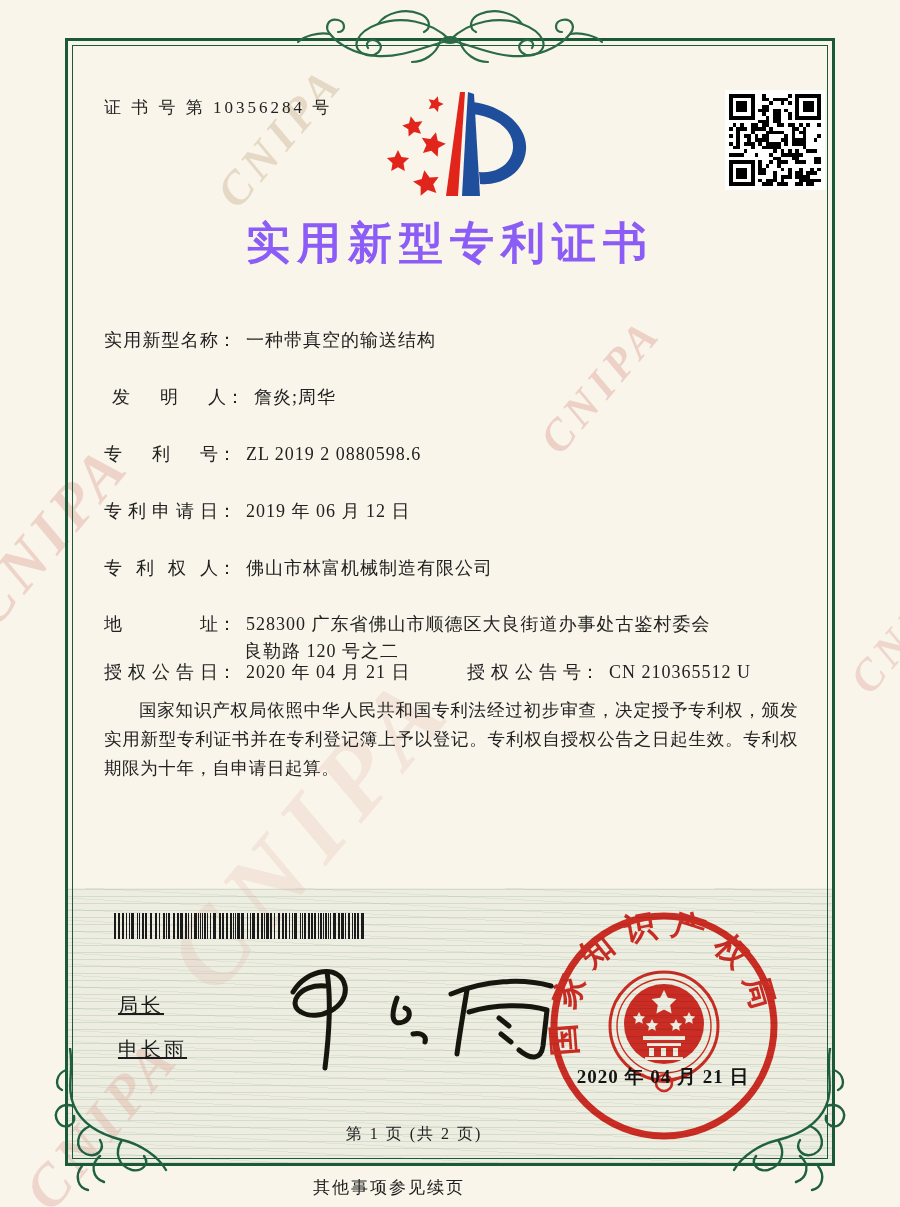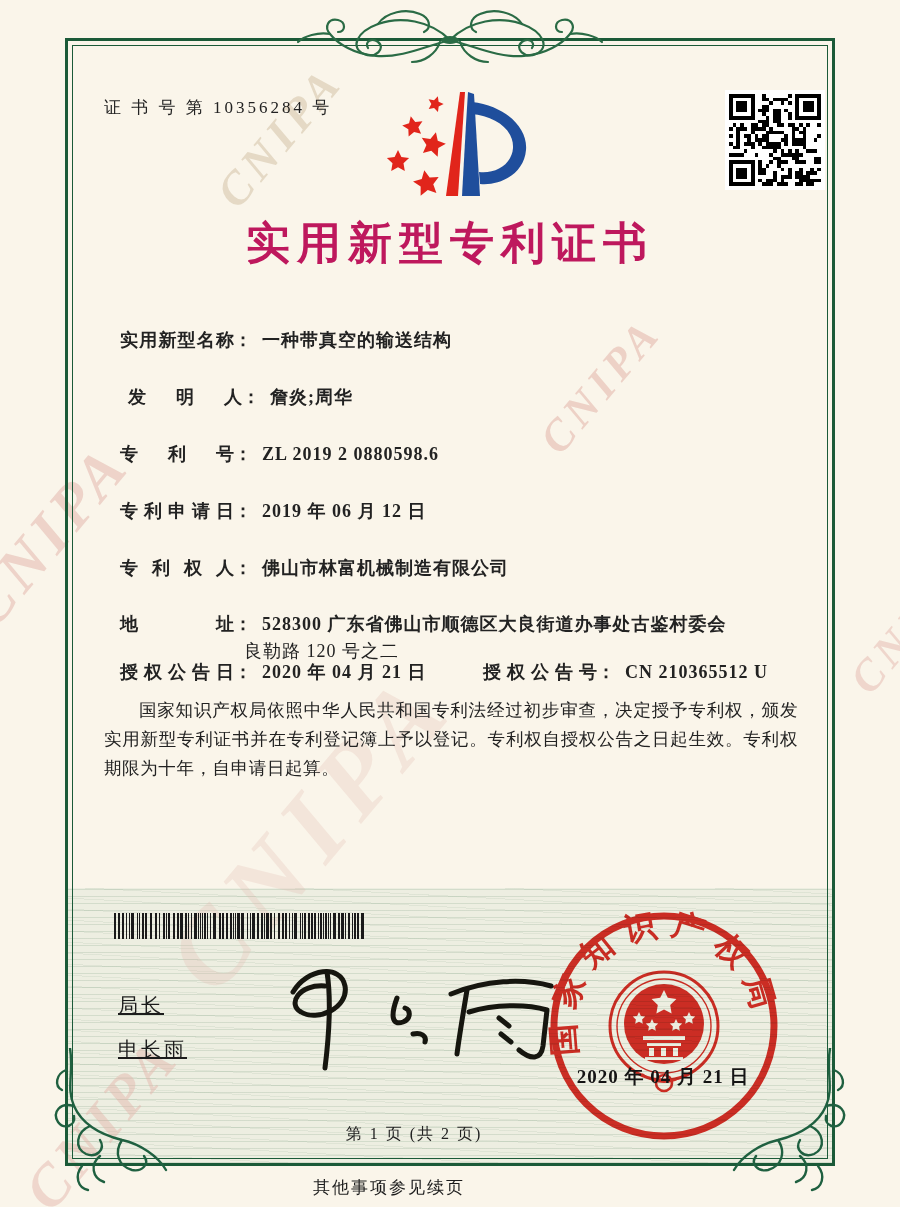--- a/index.html
+++ b/index.html
@@ -27,24 +27,24 @@
   .wm3{left:-60px;top:500px;font-size:62px;color:rgba(226,178,168,.50);}
   .wm4{left:0px;top:1090px;font-size:58px;color:rgba(226,178,168,.45);}
   .wm5{left:830px;top:600px;font-size:44px;color:rgba(226,178,168,.45);}
   .wm6{left:120px;top:770px;font-size:104px;color:rgba(228,186,176,.28);letter-spacing:14px;}
   
   .cert-no{position:absolute;left:104px;top:96px;font-size:17px;letter-spacing:3px;z-index:3;}
   .logo{position:absolute;left:368px;top:84px;z-index:3;}
   .qr{position:absolute;left:725px;top:90px;width:100px;height:100px;background:#fff;
       display:flex;align-items:center;justify-content:center;z-index:3;}
   .title{position:absolute;left:0;width:900px;top:214px;text-align:center;
-      font-size:44px;font-weight:bold;letter-spacing:7px;color:#be185d;z-index:3;}
+      font-size:44px;font-weight:bold;letter-spacing:7px;color:#8b5cf6;z-index:3;}
   
   .fields{position:absolute;left:104px;top:328px;width:700px;font-size:18px;z-index:3;}
-  .frow{position:absolute;left:16px;white-space:nowrap;font-weight:bold;}
+  .frow{position:absolute;left:0;white-space:nowrap;}
   .flabel{display:inline-block;width:114px;text-align:justify;text-align-last:justify;vertical-align:top;}
   .fcolon{display:inline-block;margin-right:10px;}
   .fvalue{letter-spacing:1px;}
   .r0{top:0px;}.r1{top:57px;margin-left:8px;}.r2{top:114px;}.r3{top:171px;}.r4{top:228px;}.r5{top:284px;}.r6{top:332px;}
   .addr2{position:absolute;left:140px;top:311px;letter-spacing:1px;}
   .rightpair{margin-left:52px;}
   
   .paras{position:absolute;left:104px;top:696px;width:694px;z-index:3;
       font-size:17.5px;line-height:29px;letter-spacing:.6px;text-align:justify;}
   .paras p{margin:0;text-indent:2em;}

